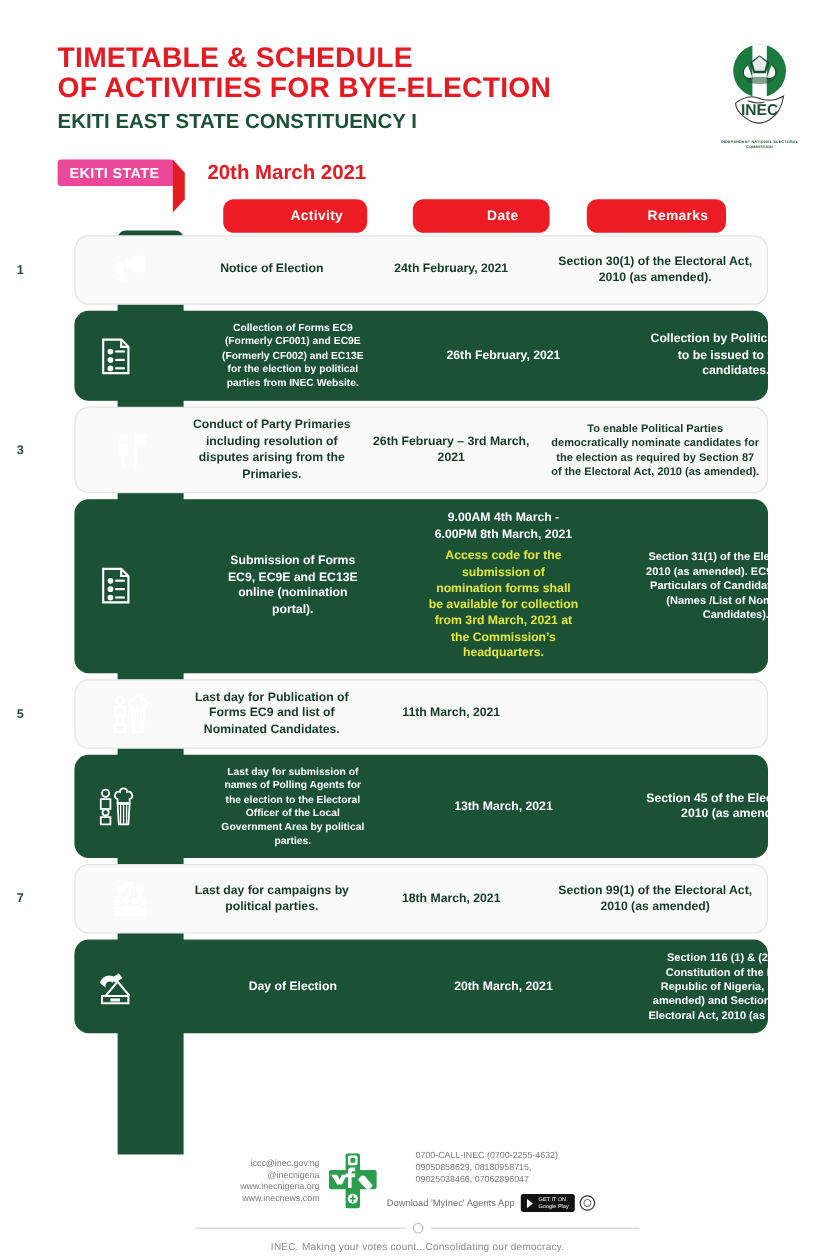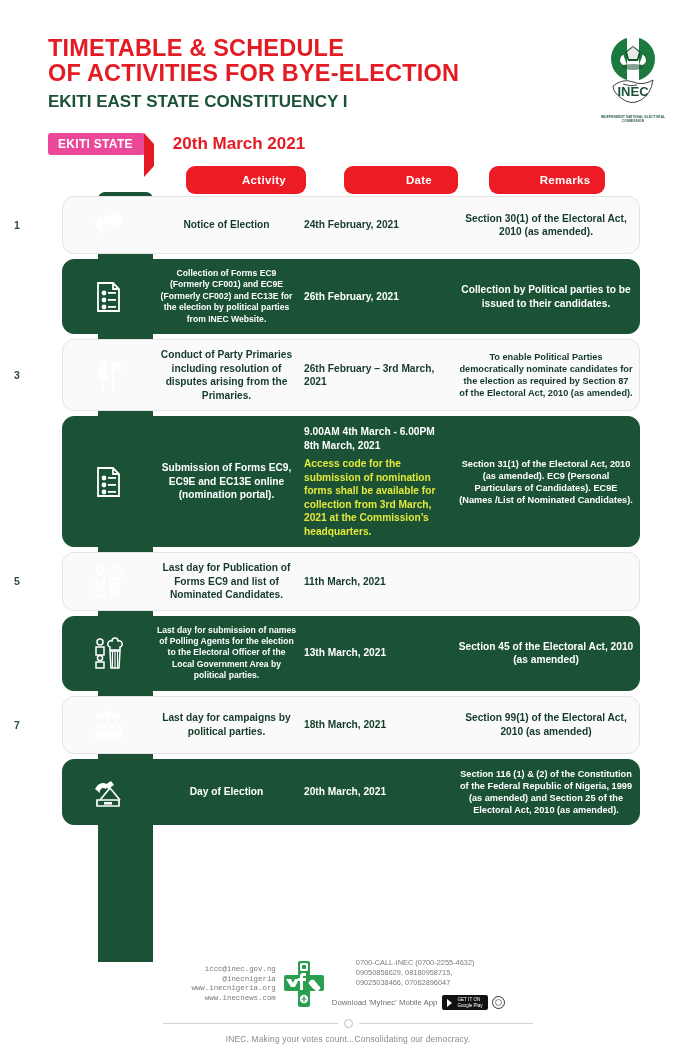--- a/index.html
+++ b/index.html
@@ -88,39 +88,39 @@
 
   .c-icon{
     width:91px;display:flex;align-items:center;justify-content:center;
     color:#ffffff;
   }
   .c-act{
     width:147px;text-align:center;font-size:10.2px;font-weight:bold;
     line-height:13.5px;padding:0 4px;box-sizing:border-box;
   }
   .c-date{
-    width:152px;text-align:left;font-size:10.2px;font-weight:bold;
+    width:152px;text-align:center;font-size:10.2px;font-weight:bold;
     line-height:13.5px;padding:0 4px;box-sizing:border-box;
   }
   .c-rem{
     width:188px;text-align:center;font-size:10.2px;font-weight:bold;
     line-height:13.5px;padding:0 6px;box-sizing:border-box;
   }
   .row.light .c-act,.row.light .c-date,.row.light .c-rem{color:#143a28;}
-  .row.dark  .c-act,.row.dark  .c-date,.row.dark  .c-rem{color:#ffffff;}
+  .row.dark  .c-act,.row.dark  .c-date,.row.dark  .c-rem{color:#ffffff;margin-left:44px;}
   .c-date .note{display:block;color:#e3e83a;margin-top:5px;line-height:13.5px;}
   .small-act{font-size:8.6px;line-height:11.4px;}
   .small-rem{font-size:9.2px;line-height:12px;}
 
   
   .footer{position:absolute;left:0;top:958px;width:696px;}
   .f-main{display:flex;align-items:center;justify-content:center;}
   .f-contacts{
     text-align:right;font-size:7.4px;line-height:9.6px;color:#7b7b7b;
-    font-family:Liberation Mono, monospace;
+    font-family:Liberation Sans, sans-serif;
   }
   .f-social{
     margin:0 8px;display:flex;flex-direction:column;align-items:center;
   }
   .f-phones{
     text-align:left;font-size:7.4px;line-height:9.8px;color:#7b7b7b;
     margin-left:24px;
   }
   .f-download{margin-top:8px;display:flex;align-items:center;font-size:7.8px;color:#6f6f6f;}
   .gplay{
@@ -399,21 +399,21 @@
         </svg>
       </div>
 
       <div>
         <div class="f-phones">
           <div>0700-CALL-INEC (0700-2255-4632)</div>
           <div>09050858629, 08180958715,</div>
           <div>09025038466, 07062896047</div>
         </div>
         <div class="f-download">
-          <span>Download 'MyInec' Mobile App</span>
+          <span>Download 'MyInec' Agents App</span>
           <span class="gplay">
             <svg width="7" height="8" viewBox="0 0 7 8">
               <path d="M0 0 l5 4 -5 4 z" fill="#ffffff"></path>
             </svg>
             <span class="gp-txt">
               <span>GET IT ON</span><br>
               <span>Google Play</span>
             </span>
           </span>
           <span class="appstore">

